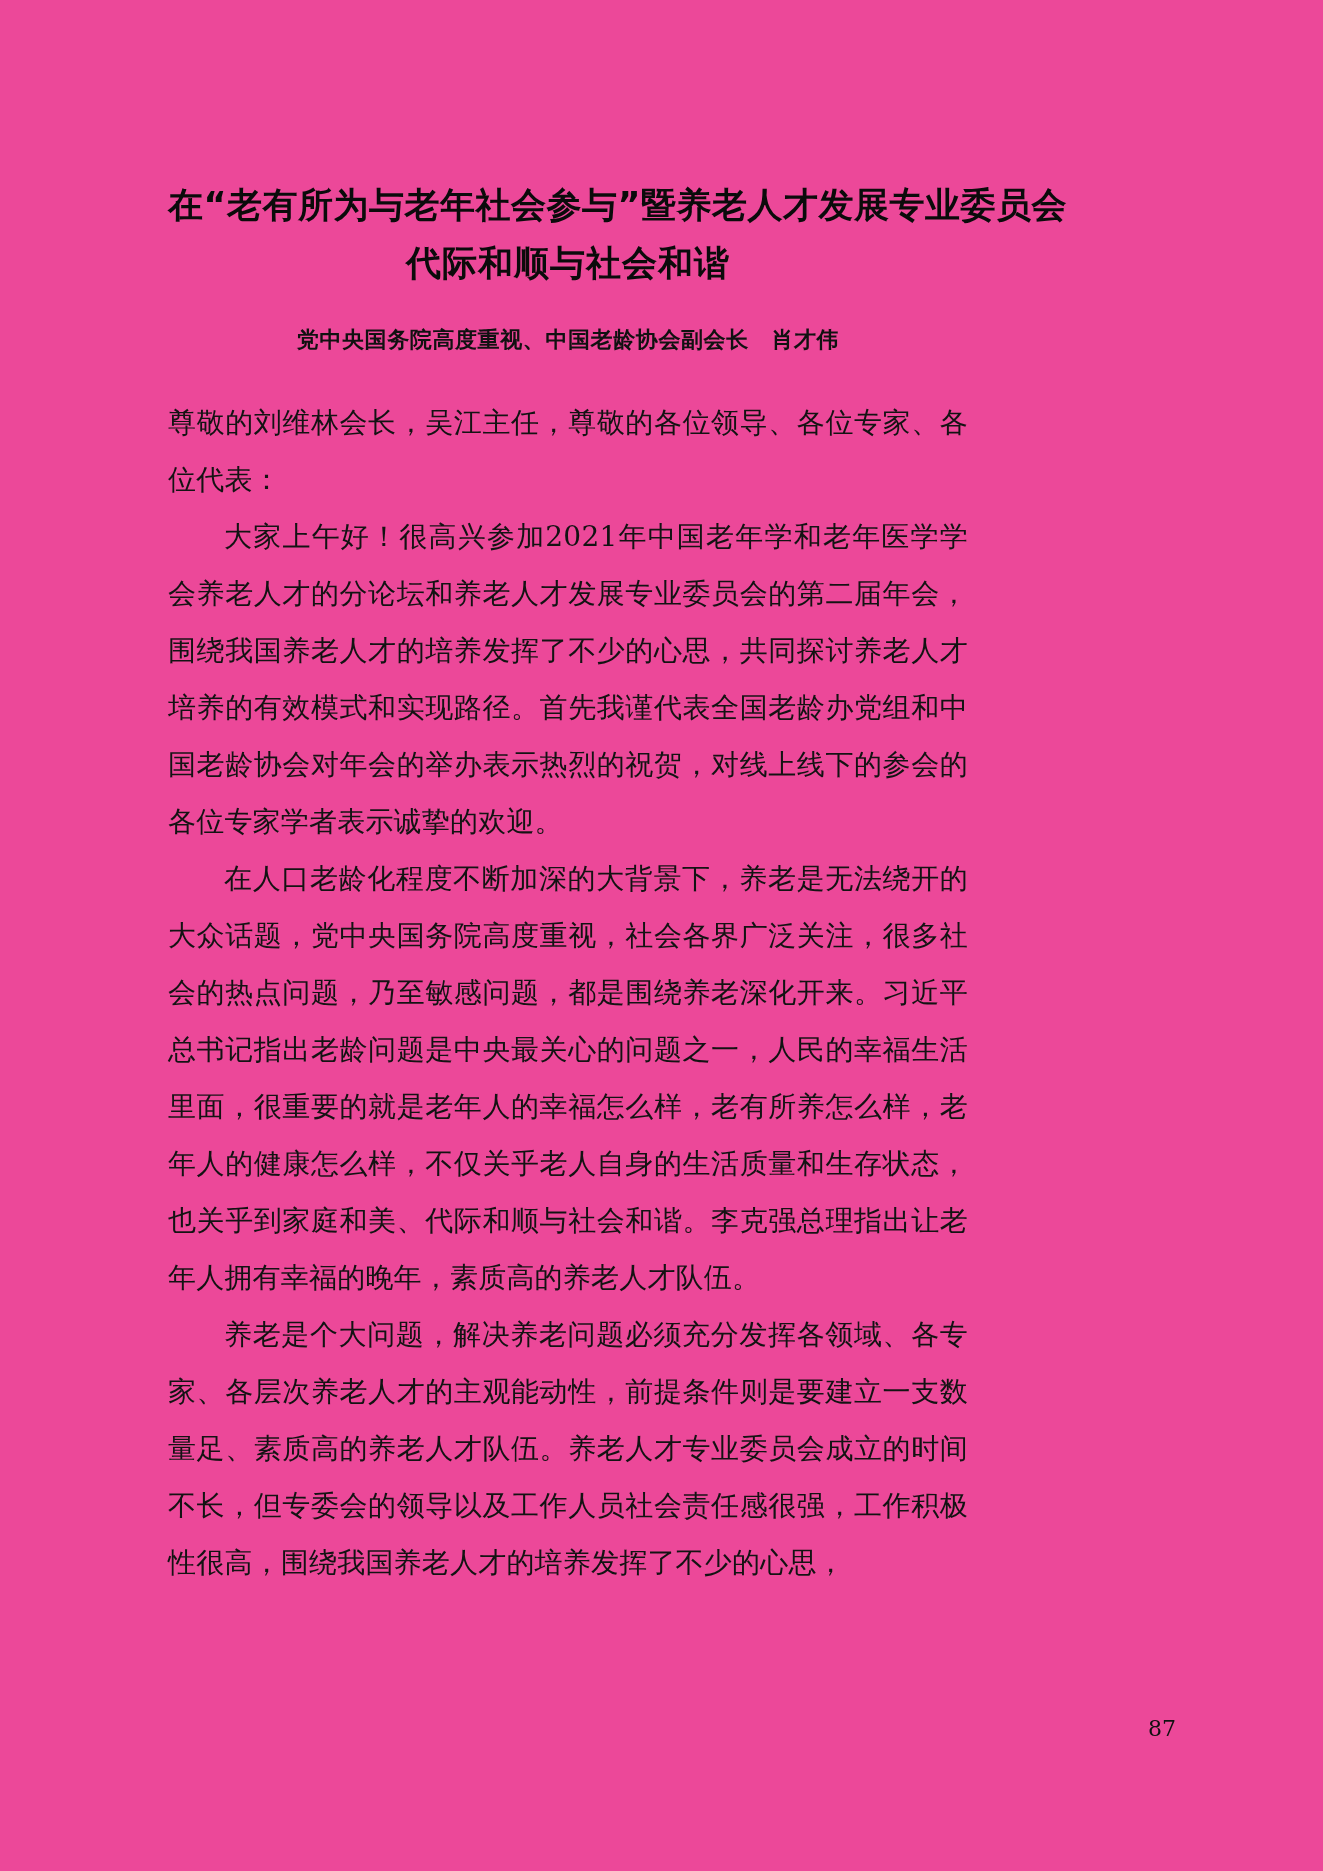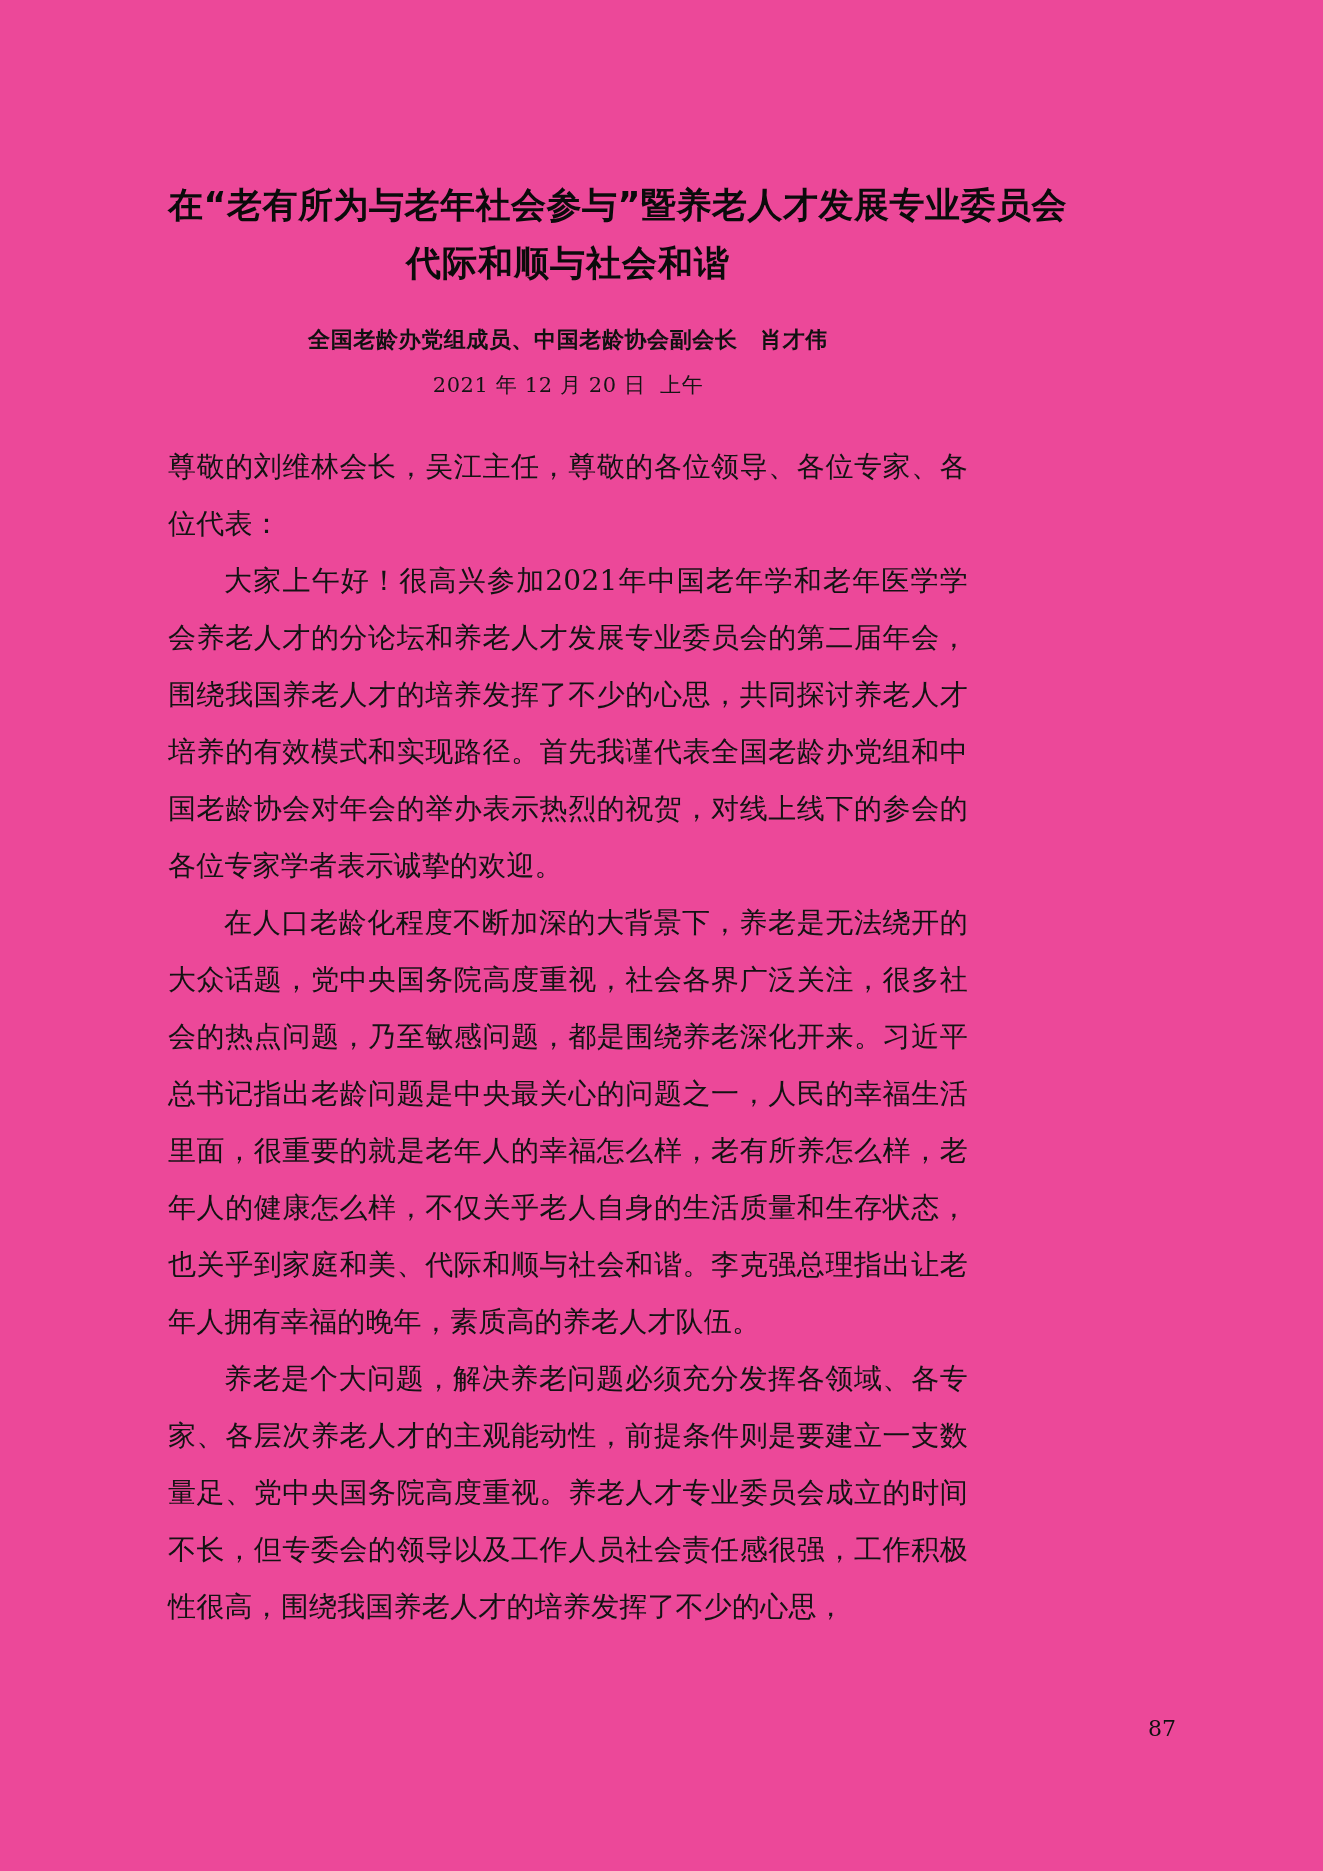--- a/index.html
+++ b/index.html
@@ -114,28 +114,27 @@
 
 <div class="page">
 
   <div class="content">
 
     <h1 class="doc-title">
       <span class="tline tline-1">在“老有所为与老年社会参与”暨养老人才发展专业委员会</span>
       <span class="tline tline-2">代际和顺与社会和谐</span>
     </h1>
 
-    <p class="byline">全国老龄办党组成员、中国老龄协会副会长　肖才伟</p>
+    <p class="byline">党中央国务院高度重视、中国老龄协会副会长　肖才伟</p>
 
-    <p class="dateline">2021 年 12 月 20 日  上午</p>
 
     <div class="body-text">
       <p class="para">尊敬的刘维林会长，吴江主任，尊敬的各位领导、各位专家、各位代表：</p>
       <p class="para indent">大家上午好！很高兴参加2021年中国老年学和老年医学学会养老人才的分论坛和养老人才发展专业委员会的第二届年会，围绕我国养老人才的培养发挥了不少的心思，共同探讨养老人才培养的有效模式和实现路径。首先我谨代表全国老龄办党组和中国老龄协会对年会的举办表示热烈的祝贺，对线上线下的参会的各位专家学者表示诚挚的欢迎。</p>
       <p class="para indent">在人口老龄化程度不断加深的大背景下，养老是无法绕开的大众话题，党中央国务院高度重视，社会各界广泛关注，很多社会的热点问题，乃至敏感问题，都是围绕养老深化开来。习近平总书记指出老龄问题是中央最关心的问题之一，人民的幸福生活里面，很重要的就是老年人的幸福怎么样，老有所养怎么样，老年人的健康怎么样，不仅关乎老人自身的生活质量和生存状态，也关乎到家庭和美、代际和顺与社会和谐。李克强总理指出让老年人拥有幸福的晚年，素质高的养老人才队伍。</p>
-      <p class="para indent">养老是个大问题，解决养老问题必须充分发挥各领域、各专家、各层次养老人才的主观能动性，前提条件则是要建立一支数量足、党中央国务院高度重视。养老人才专业委员会成立的时间不长，但专委会的领导以及工作人员社会责任感很强，工作积极性很高，围绕我国养老人才的培养发挥了不少的心思，</p>
+      <p class="para indent">养老是个大问题，解决养老问题必须充分发挥各领域、各专家、各层次养老人才的主观能动性，前提条件则是要建立一支数量足、素质高的养老人才队伍。养老人才专业委员会成立的时间不长，但专委会的领导以及工作人员社会责任感很强，工作积极性很高，围绕我国养老人才的培养发挥了不少的心思，</p>
     </div>
 
   </div>
 
   <div class="page-number">87</div>
 
 </div>
 
 </body></html>

